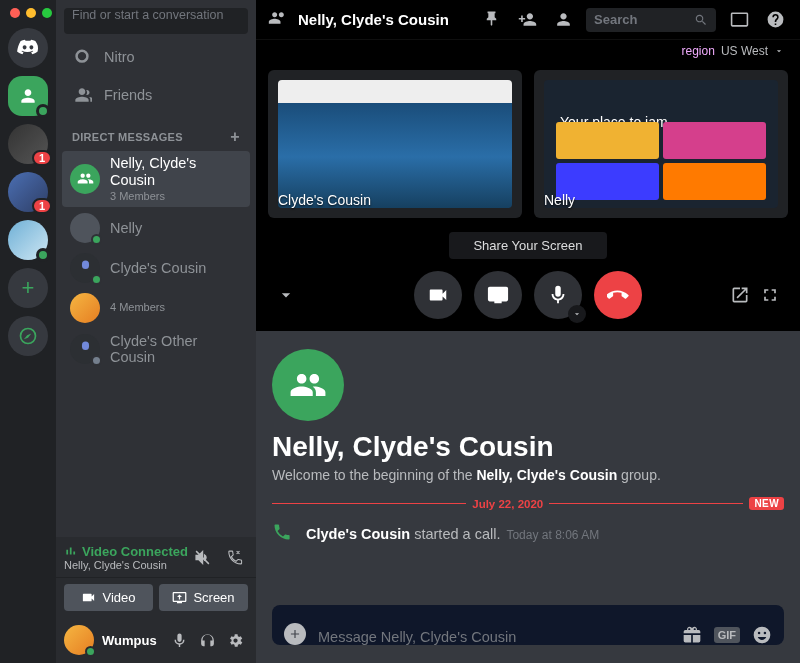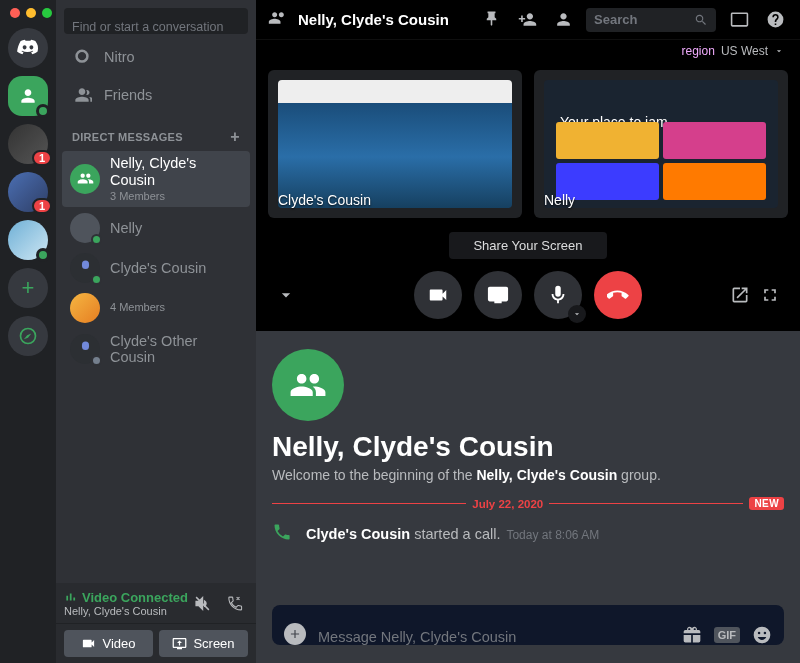--- a/index.html
+++ b/index.html
@@ -16,21 +16,21 @@
 .rail .srv.add { background:#36393f; color:#3ba55d; font-size:22px; font-weight:300;}
 .rail .srv.compass { background:#36393f; } .rail .srv.compass svg{fill:#3ba55d;width:20px}
 .rail .srv .badge { position:absolute; bottom:-2px; right:-4px; background:#ed4245; color:#fff; font-size:11px; font-weight:700; border-radius:8px; padding:0 5px; border:2px solid #202225;}
 .rail .srv .dot { position:absolute; bottom:-2px; right:-2px; width:14px; height:14px; border-radius:50%; background:#3ba55d; border:3px solid #202225;}
 .rail .srv.img1{background:linear-gradient(135deg,#333,#555)}
 .rail .srv.img2{background:linear-gradient(135deg,#4b6fb3,#2e3e66)}
 .rail .srv.img3{background:linear-gradient(135deg,#6fb0d6,#cde6f3)}
 
 
 .sidebar { width: 200px; background:#2f3136; display:flex; flex-direction:column; }
-.search-box { margin:8px 8px 4px; background:#202225; border-radius:4px; height:26px; display:flex; align-items:flex-end; padding:0 8px; color:#72767d; font-size:12.5px;}
+.search-box { margin:8px 8px 4px; background:#202225; border-radius:4px; height:26px; display:flex; align-items:flex-start; padding:0 8px; color:#72767d; font-size:12.5px;}
 .side-item { display:flex; align-items:center; gap:12px; height:36px; padding:0 10px; color:#8e9297; font-size:14.5px; cursor:pointer; border-radius:4px; margin:1px 6px;}
 .side-item svg{width:20px;height:20px;fill:#8e9297}
 .dm-header{display:flex;justify-content:space-between;align-items:center;padding:14px 16px 4px;color:#8e9297;font-size:11px;font-weight:600;letter-spacing:.3px}
 .dm-header .plus{font-size:16px;cursor:pointer}
 .dm{display:flex;align-items:center;gap:10px;padding:4px 8px;margin:1px 6px;border-radius:4px;cursor:pointer;color:#8e9297;font-size:14.5px}
 .dm.active{background:#40444b;color:#fff}
 .dm .av{width:30px;height:30px;border-radius:50%;background:#4f545c;position:relative;flex-shrink:0;display:flex;align-items:center;justify-content:center}
 .dm .av svg{width:17px;height:17px;fill:#fff}
 .dm .av.grp{background:#3ba55d}
 .dm .av.bot{background:#2c2f33}
@@ -256,20 +256,43 @@
           </svg>
           <span>Video</span>
         </button>
       <button>
           <svg viewBox="0 0 24 24">
             <path d="M21 3H3c-1.1 0-2 .9-2 2v12c0 1.1.9 2 2 2h5v2h8v-2h5c1.1 0 2-.9 2-2V5c0-1.1-.9-2-2-2zm0 14H3V5h18v12zM12 7l-4 4h3v4h2v-4h3l-4-4z"></path>
           </svg>
           <span>Screen</span>
         </button>
     </div>
+    <div class="user-panel">
+      <div class="uav">
+          <span class="st"></span>
+        </div>
+      <span class="un">Wumpus</span>
+      <div class="uicons">
+        <span>
+            <svg viewBox="0 0 24 24">
+              <path d="M12 14a3 3 0 003-3V5a3 3 0 00-6 0v6a3 3 0 003 3zm5-3a5 5 0 01-10 0H5a7 7 0 006 6.9V21h2v-3.1A7 7 0 0019 11h-2z"></path>
+            </svg>
+          </span>
+        <span>
+            <svg viewBox="0 0 24 24">
+              <path d="M12 3a9 9 0 00-9 9v5a3 3 0 003 3h2v-8H5v-1a7 7 0 0114 0v1h-3v8h2a3 3 0 003-3v-5a9 9 0 00-9-9z"></path>
+            </svg>
+          </span>
+        <span>
+            <svg viewBox="0 0 24 24">
+              <path d="M19.4 13l.1-1-.1-1 2.1-1.6-2-3.5-2.5 1a7 7 0 00-1.7-1l-.4-2.6h-4l-.4 2.6c-.6.3-1.2.6-1.7 1l-2.5-1-2 3.5L6.5 11l-.1 1 .1 1-2.1 1.6 2 3.5 2.5-1c.5.4 1.1.7 1.7 1l.4 2.6h4l.4-2.6c.6-.3 1.2-.6 1.7-1l2.5 1 2-3.5L19.4 13zM12 15a3 3 0 110-6 3 3 0 010 6z"></path>
+            </svg>
+          </span>
+      </div>
+    </div>
   </div>
 </div>
 
 <div class="main">
   <div class="topbar">
     <span class="title-ic"><svg viewBox="0 0 24 24">
           <path d="M16 11c1.7 0 3-1.3 3-3s-1.3-3-3-3-3 1.3-3 3 1.3 3 3 3zm-8 0c1.7 0 3-1.3 3-3s-1.3-3-3-3-3 1.3-3 3 1.3 3 3 3zm0 2c-2.3 0-7 1.2-7 3.5V19h14v-2.5c0-2.3-4.7-3.5-7-3.5z"></path>
         </svg></span>
     <span>Nelly, Clyde's Cousin</span>
     <div class="spacer"></div>

